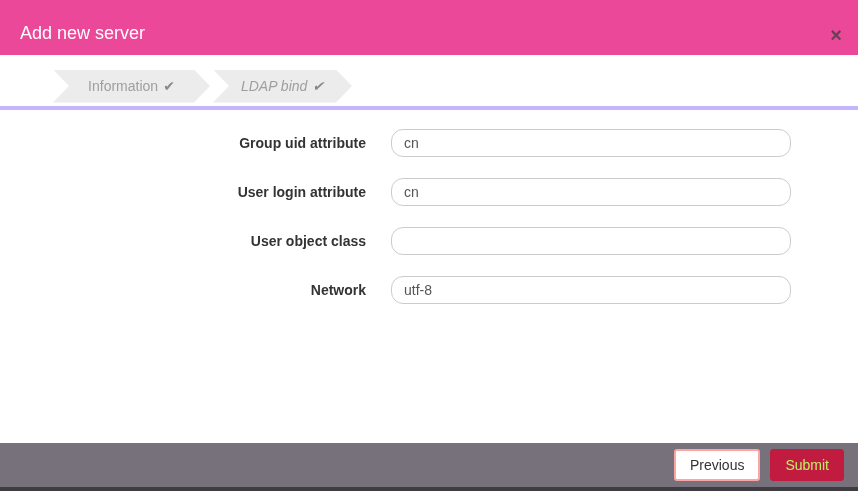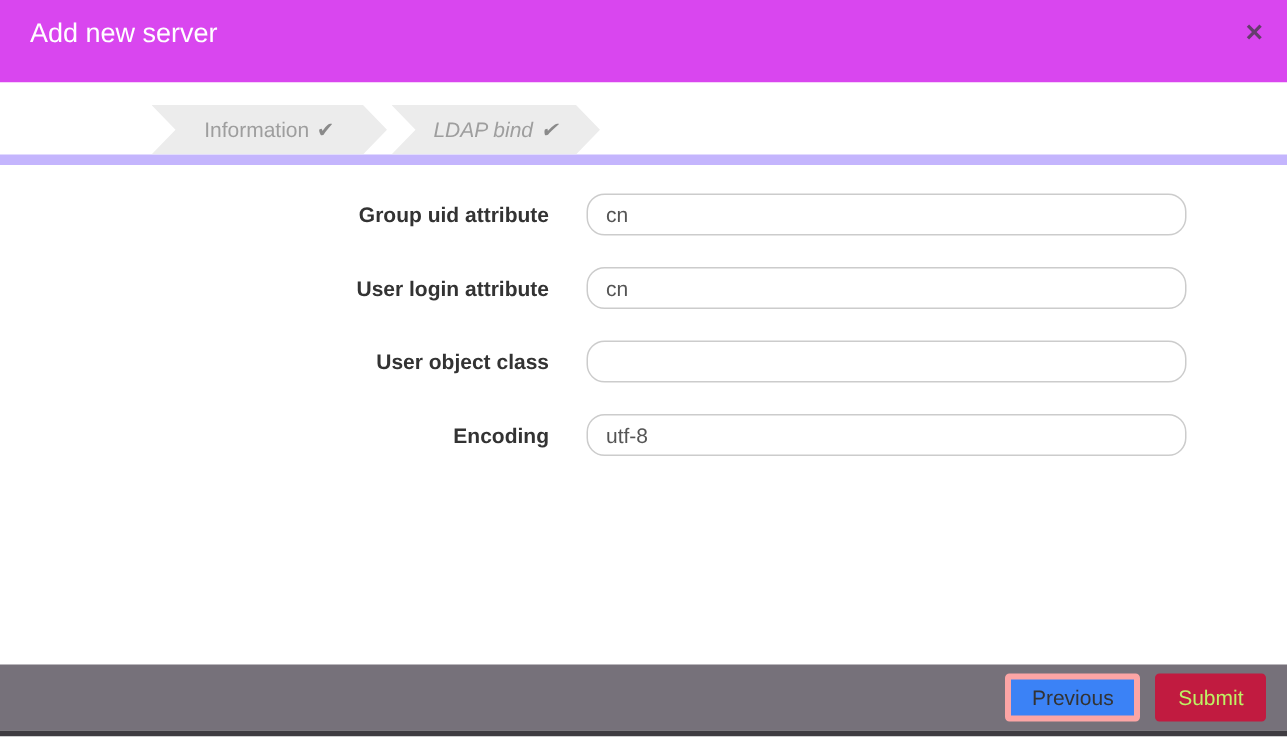--- a/index.html
+++ b/index.html
@@ -11,42 +11,42 @@
   }
   .modal {
     width: 858px; height: 491px;
     display: flex; flex-direction: column;
     background: #ffffff;
   }
 
   
   .modal-header {
     height: 55px; flex: 0 0 55px;
-    background: #d946ef;
-    display: flex; align-items: flex-start;
+    background: #ec4899;
+    display: flex; align-items: center;
     padding: 12px 16px 0 20px;
   }
   .modal-title {
     flex: 1;
     color: #ffffff; font-size: 18px; line-height: 21px;
     font-weight: 400;
   }
   .close-btn {
     color: #3f3a42; opacity: 0.75;
     font-size: 20px; font-weight: bold; line-height: 16px;
     cursor: pointer; margin-top: 2px;
   }
 
   
   .steps-bar {
     height: 55px; flex: 0 0 55px;
     background: #ffffff;
-    border-bottom: 7px solid #c4b5fd;
-    padding: 11px 0 0 101px;
-    display: flex; align-items: flex-end;
+    border-bottom: 4px solid #c4b5fd;
+    padding: 11px 0 0 53px;
+    display: flex; align-items: center;
   }
   .step {
     height: 33px; line-height: 33px;
     background: #ececec;
     color: #9e9e9e; font-size: 14px;
     text-align: center;
     clip-path: polygon(0 0, calc(100% - 16px) 0, 100% 50%, calc(100% - 16px) 100%, 0 100%, 16px 50%);
     cursor: pointer;
     white-space: nowrap;
   }
@@ -99,22 +99,22 @@
   }
   .btn {
     height: 32px;
     font-family: "Liberation Sans", sans-serif;
     font-size: 14px;
     border-radius: 3px;
     cursor: pointer;
     padding: 0 14px;
   }
   .btn-previous {
-    background: #3b82f6;
-    border: 4px solid #fca5a5;
+    background: #ffffff;
+    border: 2px solid #fca5a5;
     color: #333333;
     min-width: 80px;
   }
   .btn-submit {
     background: #c11b40;
     border: 1px solid #c11b40;
     color: #bef264;
     min-width: 70px;
   }
 
@@ -150,21 +150,21 @@
     </div>
     <div class="form-row">
       <label class="form-label">User login attribute</label>
       <input class="form-input" type="text" value="cn" style="">
     </div>
     <div class="form-row">
       <label class="form-label">User object class</label>
       <input class="form-input" type="text" value="" style="">
     </div>
     <div class="form-row">
-      <label class="form-label">Encoding</label>
+      <label class="form-label">Network</label>
       <input class="form-input" type="text" value="utf-8" style="">
     </div>
   </div>
 
   <div class="modal-footer">
     <button class="btn btn-previous">Previous</button>
     <button class="btn btn-submit">Submit</button>
   </div>
 
   <div class="page-under"></div>

